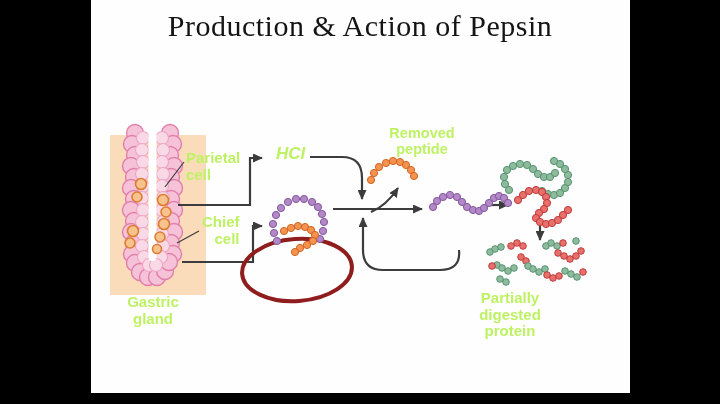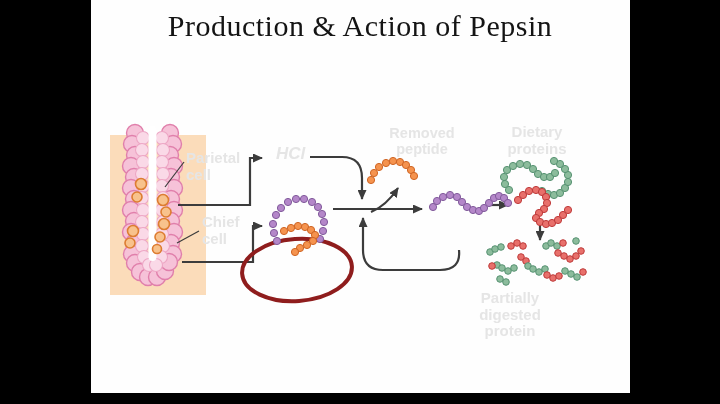--- a/index.html
+++ b/index.html
@@ -1,26 +1,26 @@
 <!DOCTYPE html>
 <html><head>
 <meta charset="utf-8">
 <style>
   html,body{margin:0;padding:0;background:#000;}
   .stage{position:relative;width:709px;height:404px;background:#000;overflow:hidden;
          font-family:"Liberation Sans",sans-serif;}
   .slide-bg{position:absolute;left:91px;top:0;width:539px;height:393px;background:#fefefe;}
   svg.overlay{position:absolute;left:0;top:0;width:720px;height:404px;}
   .lbl{position:absolute;font-family:"Liberation Sans",sans-serif;font-weight:700;
-       font-size:15px;line-height:16.5px;color:#e5e5e5;white-space:pre-line;}
+       font-size:15px;line-height:16.5px;color:#bef264;white-space:pre-line;}
   .title{left:360px;top:18px;transform:translateX(-50%);
          font-family:"Liberation Serif",serif;font-weight:400;font-size:30px;
          letter-spacing:.5px;color:#141414;white-space:nowrap;}
   .parietal{left:186px;top:150px;}
-  .chief{left:202px;top:214px;}
+  .chief{left:202px;top:214px;text-align:right;}
   .hcl{left:276px;top:146px;font-size:17px;font-style:italic;}
   .removed{left:422px;top:125px;transform:translateX(-50%);text-align:center;font-size:14.5px;line-height:16px;}
   .pepsinogen{left:293px;top:251px;transform:translateX(-50%);text-align:center;}
   .pepsin{left:441px;top:220px;transform:translateX(-50%);text-align:center;}
   .dietary{left:537px;top:124px;transform:translateX(-50%);text-align:center;}
   .partially{left:510px;top:290px;transform:translateX(-50%);text-align:center;}
   .gastric{left:153px;top:294px;transform:translateX(-50%);text-align:center;}
 </style>
 </head>
 <body>
@@ -279,18 +279,18 @@
     </svg>
 
   <div class="lbl title">Production &amp; Action of Pepsin</div>
   <div class="lbl parietal">Parietal
 cell</div>
   <div class="lbl chief">Chief
 cell</div>
   <div class="lbl hcl">HCl</div>
   <div class="lbl removed">Removed
 peptide</div>
-  <div class="lbl dietary">Dietary
-proteins</div>
   <div class="lbl partially">Partially
 digested
 protein</div>
+  <div class="lbl gastric">Gastric
+gland</div>
 </div>
 
 </body></html>

